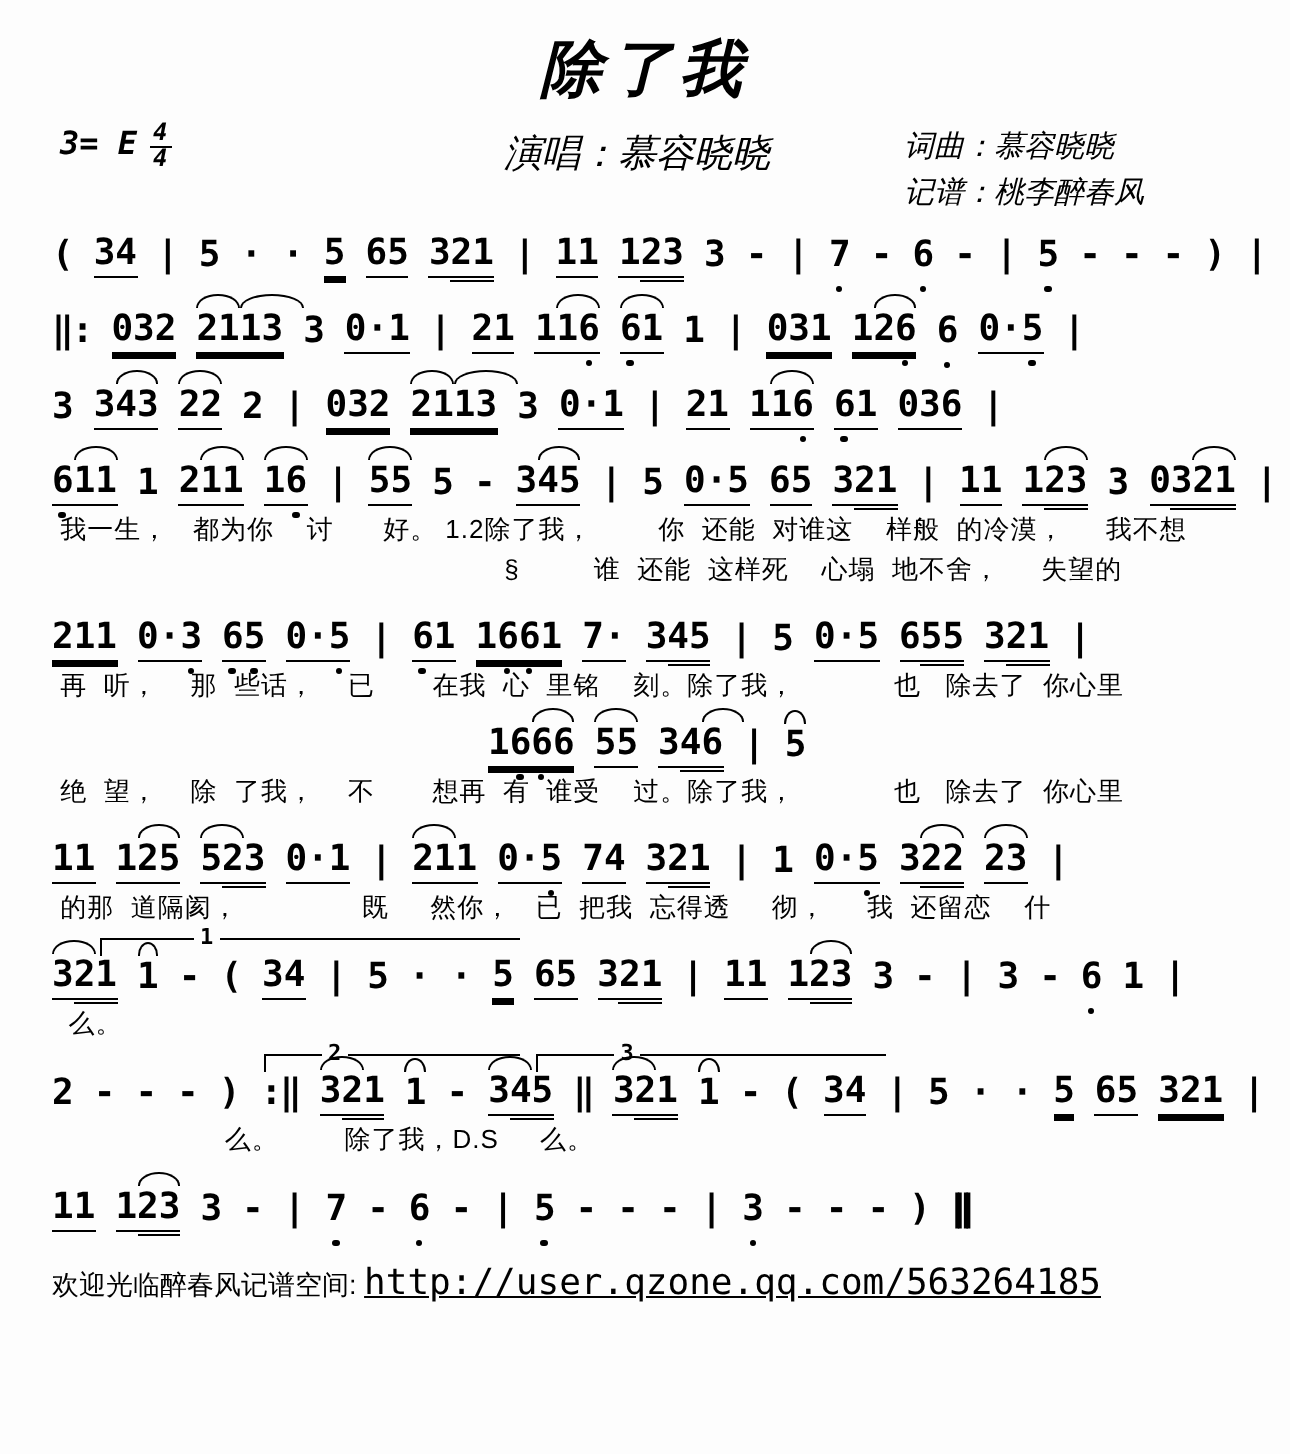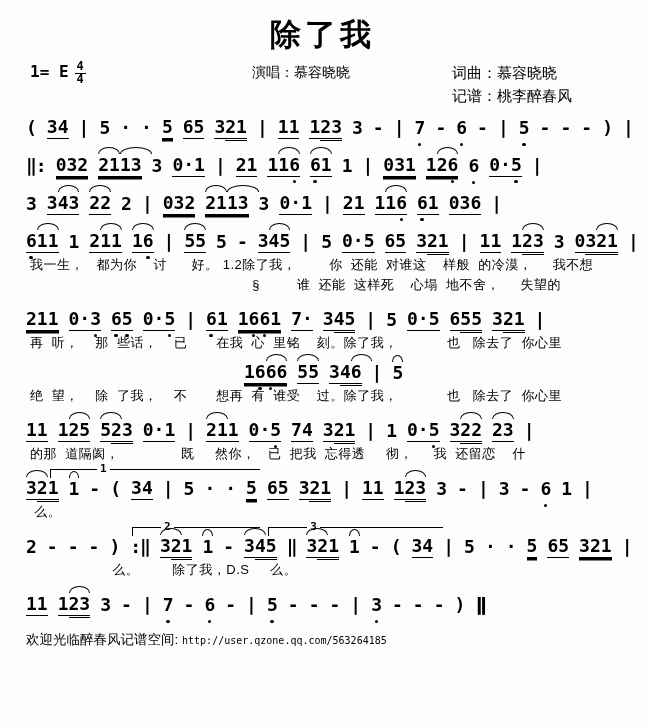--- a/index.html
+++ b/index.html
@@ -1,29 +1,29 @@
 <!DOCTYPE html>
 <html><head>
 <meta charset="utf-8">
 <style>
   * { box-sizing: border-box; }
   html,body { margin:0; padding:0; background:#f2f2f2; }
   body { font-family:"Liberation Sans","DejaVu Sans",sans-serif; color:#000; }
   .page { width:645px; min-height:727px; margin:0 auto; background:#fdfdfd; padding:10px 0 6px 0; }
 
   
-  .hdr { position:relative; height:96px; }
+  .hdr { position:relative; height:96px;font-style:italic; }
   .title { text-align:center; font-size:31px; font-weight:bold; letter-spacing:4px; padding-top:4px;
            font-family:"Liberation Serif","DejaVu Serif",serif; }
   .keysig { position:absolute; left:30px; top:50px; font-size:16px; font-weight:bold;
             font-family:"DejaVu Sans Mono",monospace; }
   .frac { display:inline-block; vertical-align:middle; text-align:center; font-size:12px; font-weight:bold;
           line-height:1.05; margin-left:6px; }
   .frac .num { border-bottom:1.5px solid #000; padding:0 2px; }
-  .credit-singer { position:absolute; left:252px; top:54px; font-size:14px; }
+  .credit-singer { position:absolute; left:252px; top:54px; font-size:19px; }
   .credit-composer { position:absolute; left:452px; top:54px; font-size:15px; }
   .credit-notator { position:absolute; left:452px; top:77px; font-size:15px; }
 
   
   .score { padding:0 8px 0 26px; }
   .line { position:relative; margin-bottom:5px; }
   .notes-row { display:flex; align-items:flex-end; column-gap:10px; padding-top:11px; min-height:33px;
                font-family:"DejaVu Sans Mono",monospace; font-size:18px; font-weight:bold; }
   .sub-row { margin-left:218px; }
   .tok { position:relative; display:inline-block; padding-bottom:2px; line-height:1; white-space:nowrap; }
@@ -35,31 +35,31 @@
   .dot-below { position:absolute; bottom:-7px; width:3.4px; height:3.4px; border-radius:50%; background:#000; }
   .arc { position:absolute; top:-9px; height:7px; border:1.5px solid #000; border-bottom:none;
          border-radius:50% 50% 0 0 / 100% 100% 0 0; }
   .lyrics-row { white-space:pre; font-size:13px; line-height:17px; margin-top:3px; letter-spacing:0.5px; }
   .volta { position:absolute; top:2px; height:9px; border-top:1.6px solid #000; border-left:1.6px solid #000; }
   .volta b { position:absolute; left:22%; top:-8px; background:#fdfdfd; padding:0 3px;
              font-size:11px; font-weight:bold; font-family:"DejaVu Sans Mono",monospace; }
 
   
   .footer { padding:10px 0 0 26px; font-size:13.5px; }
-  .footer .url { font-family:"DejaVu Sans Mono",monospace; font-size:10px; }
+  .footer .url { font-family:"DejaVu Sans Mono",monospace; font-size:18px;text-decoration:underline; }
 </style>
 </head>
 <body>
 
 <div class="page">
 
   <div class="hdr">
     <div class="title">除了我</div>
     <div class="keysig">
-      <span>1= E</span><span class="frac"><span class="num">4</span><br><span>4</span></span>
+      <span>3= E</span><span class="frac"><span class="num">4</span><br><span>4</span></span>
     </div>
     <div class="credit-singer">演唱：慕容晓晓</div>
     <div class="credit-composer">词曲：慕容晓晓</div>
     <div class="credit-notator">记谱：桃李醉春风</div>
   </div>
 
   <div class="score" id="score">
       <div class="line">
         <div class="notes-row">
           <span class="tok">(</span>

